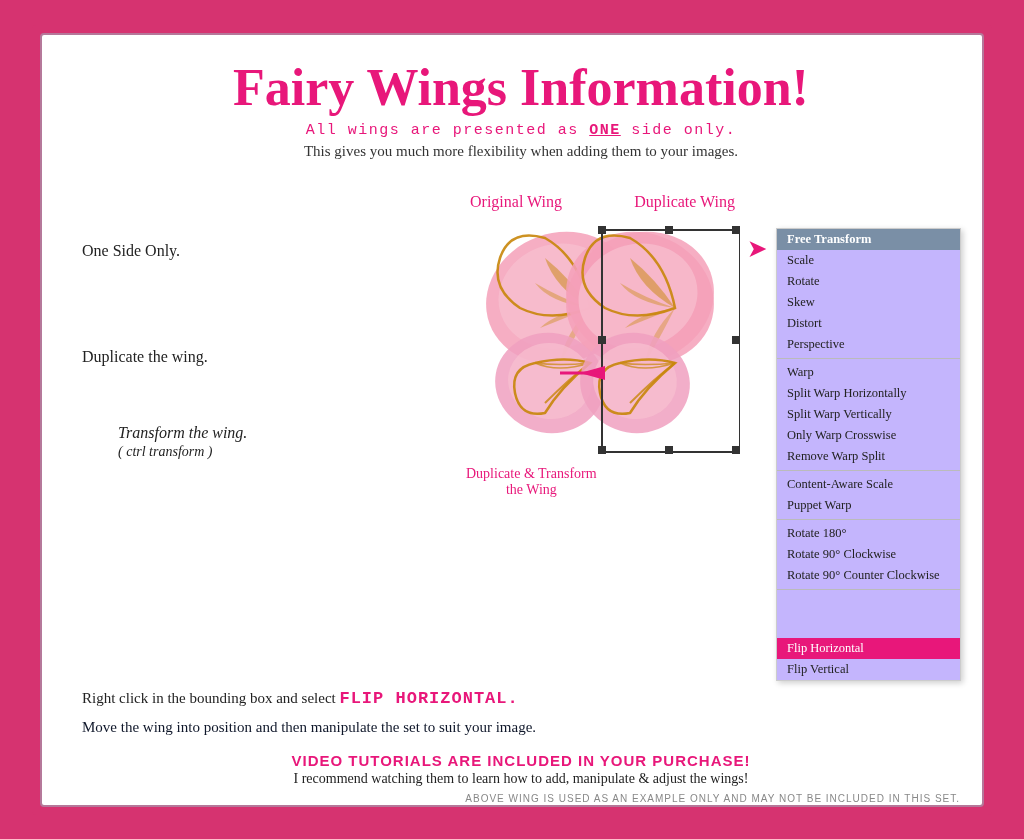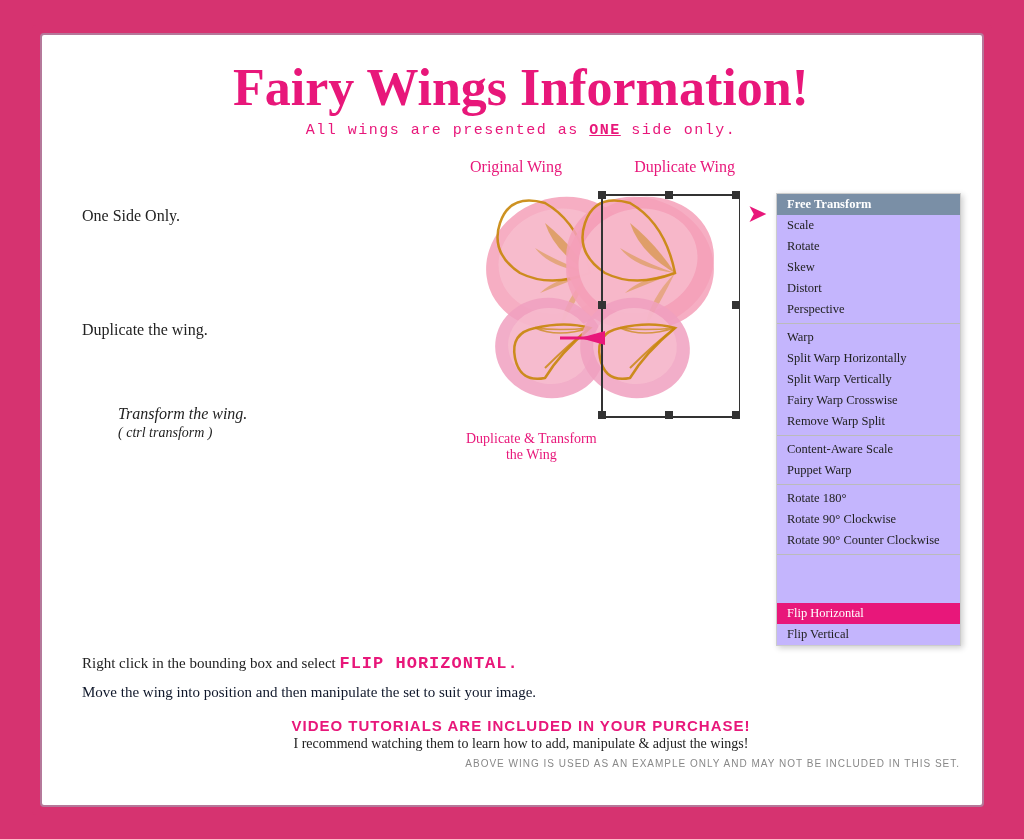--- a/index.html
+++ b/index.html
@@ -55,21 +55,21 @@
     }
     .main-content {
       display: flex;
       flex-direction: row;
       gap: 0px;
     }
     .left-col {
       flex: 1;
       display: flex;
       flex-direction: column;
-      gap: 8px;
+      gap: 0px;
     }
     .step-label {
       font-family: Georgia, serif;
       font-size: 16px;
       color: #222;
       padding: 4px 0;
     }
     .step-label.step1 { margin-top: 60px; }
     .step-label.step2 { margin-top: 80px; }
     .step-label.step3 { margin-top: 50px; font-style: italic; margin-left: 36px; }
@@ -210,20 +210,21 @@
   <div class="inner-card">
 
     <h1 class="title">Fairy Wings Information!</h1>
 
     <p class="subtitle">
       <span>All wings are presented as </span>
       <span class="one">ONE</span>
       <span> side only.</span>
     </p>
 
+    <p class="desc">This gives you much more flexibility when adding them to your images.</p>
 
     <div class="main-content">
 
       <div class="left-col">
         <div class="step-label step1">One Side Only.</div>
         <div class="step-label step2">Duplicate the wing.</div>
         <div class="step-label step3">
           <span>Transform the wing.</span><br>
           <span style="font-size:14px;">( ctrl transform )</span>
         </div>
@@ -300,21 +301,21 @@
           <div class="menu-item active-item">Free Transform</div>
               <div class="menu-item">Scale</div>
               <div class="menu-item">Rotate</div>
               <div class="menu-item">Skew</div>
               <div class="menu-item">Distort</div>
               <div class="menu-item">Perspective</div>
               <div class="menu-divider"></div>
               <div class="menu-item">Warp</div>
               <div class="menu-item">Split Warp Horizontally</div>
               <div class="menu-item">Split Warp Vertically</div>
-              <div class="menu-item">Fairy Warp Crosswise</div>
+              <div class="menu-item">Only Warp Crosswise</div>
               <div class="menu-item">Remove Warp Split</div>
               <div class="menu-divider"></div>
               <div class="menu-item">Content-Aware Scale</div>
               <div class="menu-item">Puppet Warp</div>
               <div class="menu-divider"></div>
               <div class="menu-item">Rotate 180°</div>
               <div class="menu-item">Rotate 90° Clockwise</div>
               <div class="menu-item">Rotate 90° Counter Clockwise</div>
               <div class="menu-divider"></div>
               <div class="menu-item highlighted">Flip Horizontal</div>

